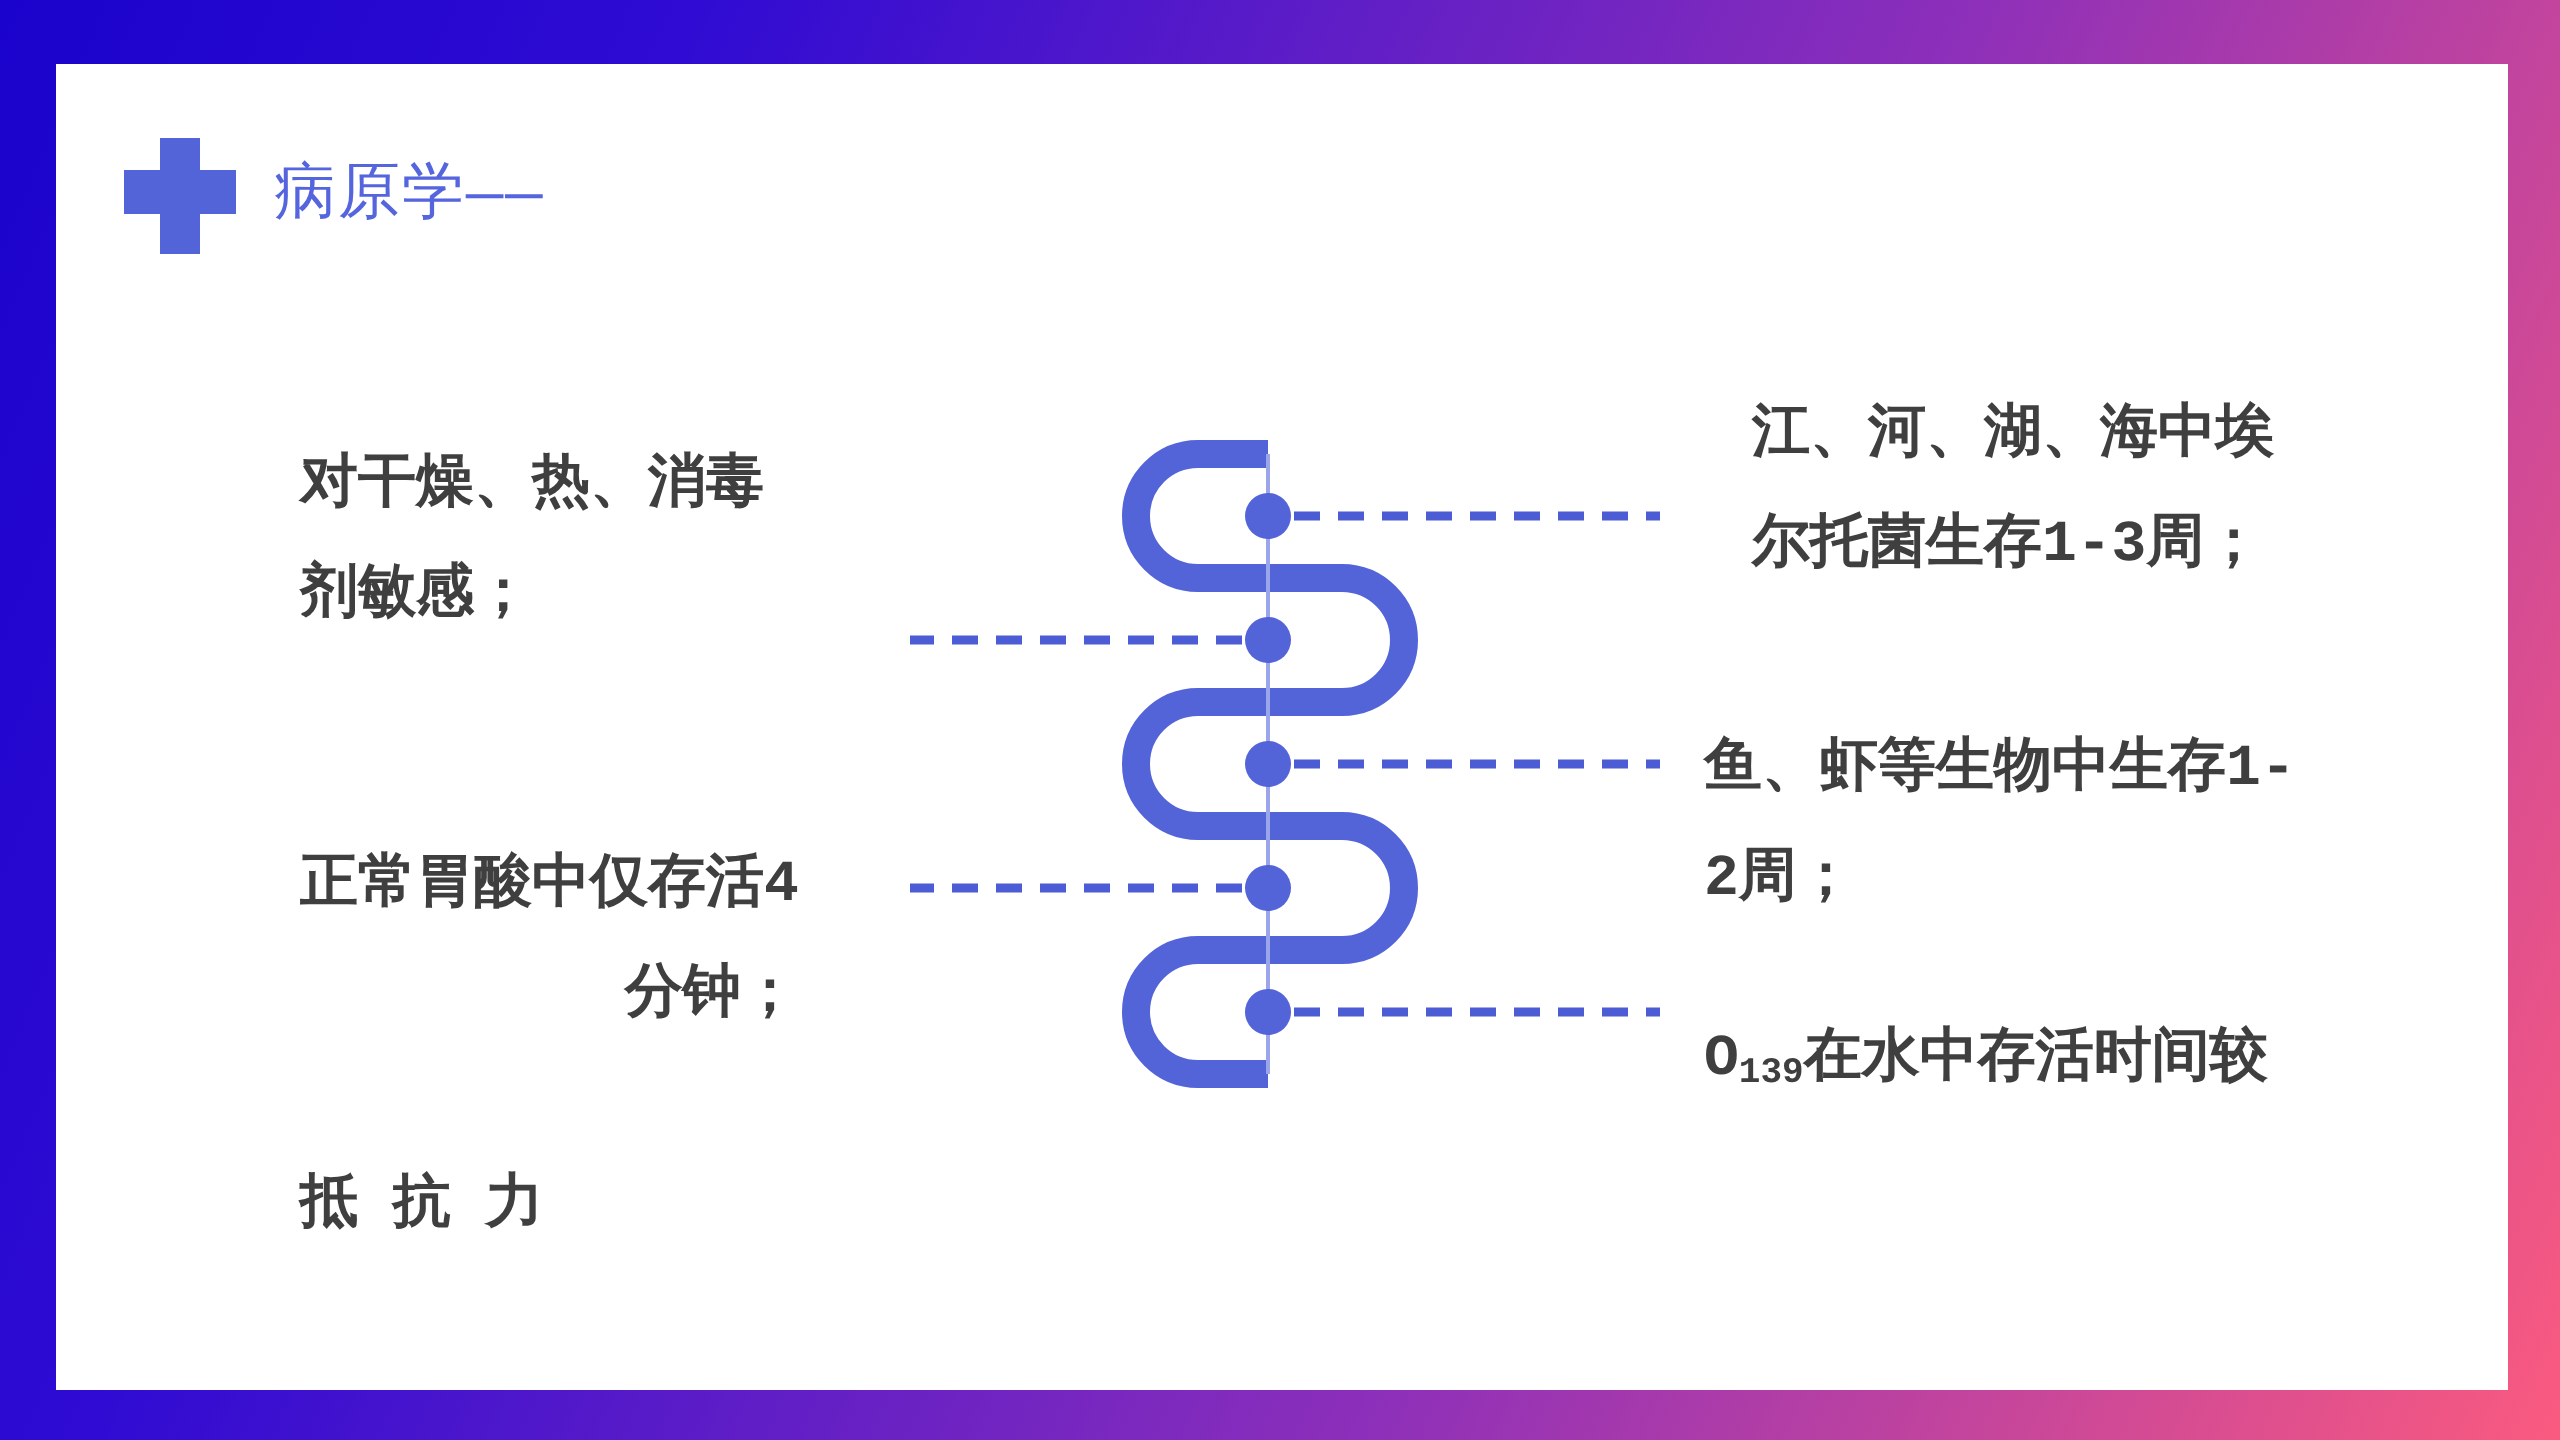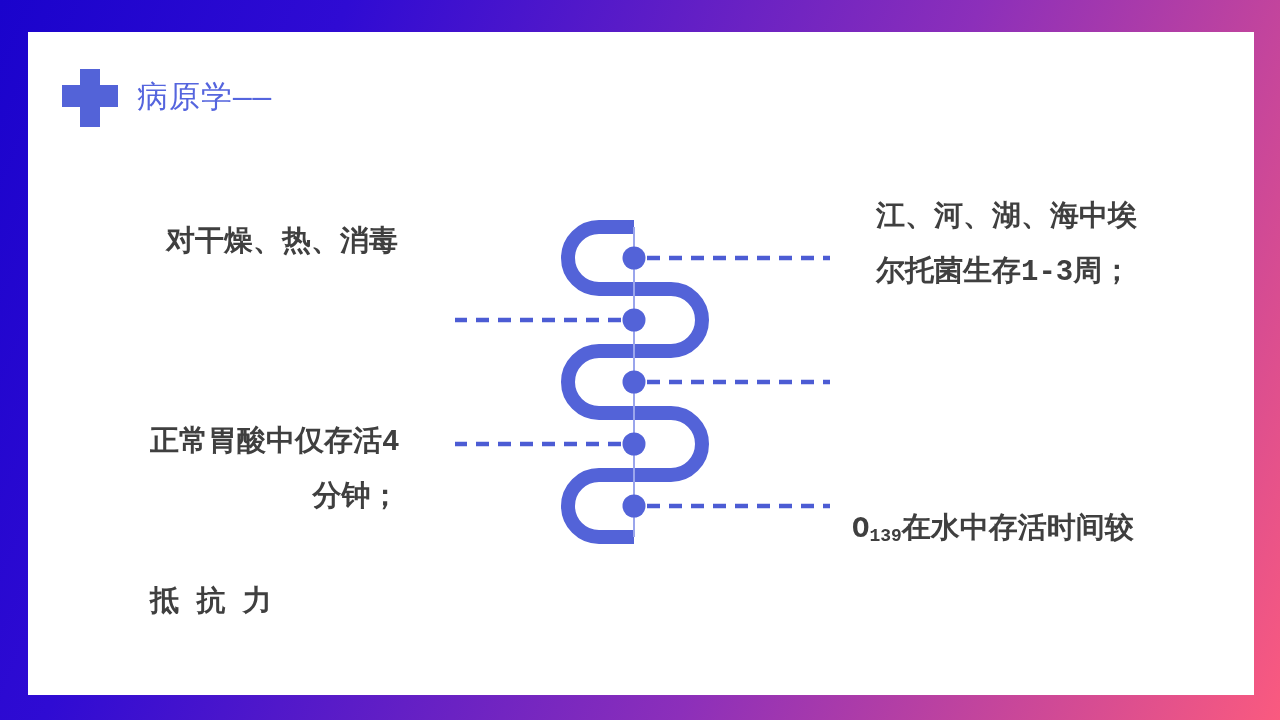--- a/index.html
+++ b/index.html
@@ -19,21 +19,21 @@
   .cross .v{position:absolute;left:18px;top:0;width:20px;height:58px;background:#5363d8;}
   .cross .h{position:absolute;left:0;top:16px;width:56px;height:22px;background:#5363d8;}
   .title{
     position:absolute;left:137px;top:80px;
     font-size:31px;line-height:38px;color:#5565de;
     white-space:nowrap;letter-spacing:1px;
   }
   
   .tblock{position:absolute;color:#3f3f3f;font-weight:bold;font-size:29px;line-height:55px;}
   .tblock .tline{white-space:nowrap;}
-  .blk-l1{left:166px;top:215px;}
+  .blk-l1{left:150px;top:215px;}
   .blk-l2{left:150px;top:415px;text-align:right;}
   .blk-l3{left:150px;top:575px;}
   .blk-r1{left:852px;top:190px;margin-left:24px;}
   .blk-r2{left:852px;top:357px;}
   .blk-r3{left:852px;top:502px;}
   sub.sb{font-size:18px;line-height:0;position:relative;top:4px;vertical-align:baseline;font-weight:bold;margin-top:24px;}
   
   svg.diagram{position:absolute;left:0;top:0;width:1280px;height:720px;}
 </style>
 </head>
@@ -60,29 +60,34 @@
 
     <circle cx="634" cy="258" r="11.5" fill="#5363d8"></circle>
     <circle cx="634" cy="320" r="11.5" fill="#5363d8"></circle>
     <circle cx="634" cy="382" r="11.5" fill="#5363d8"></circle>
     <circle cx="634" cy="444" r="11.5" fill="#5363d8"></circle>
     <circle cx="634" cy="506" r="11.5" fill="#5363d8"></circle>
   </svg>
 
   <div class="tblock blk-l1">
     <div class="tline">对干燥、热、消毒</div>
+    <div class="tline">剂敏感；</div>
   </div>
   <div class="tblock blk-l2">
     <div class="tline">正常胃酸中仅存活4</div>
     <div class="tline">分钟；</div>
   </div>
   <div class="tblock blk-l3">
     <div class="tline">抵 抗 力</div>
   </div>
 
   <div class="tblock blk-r1">
     <div class="tline">江、河、湖、海中埃</div>
     <div class="tline">尔托菌生存1-3周；</div>
   </div>
+  <div class="tblock blk-r2">
+    <div class="tline">鱼、虾等生物中生存1-</div>
+    <div class="tline">2周；</div>
+  </div>
   <div class="tblock blk-r3">
     <div class="tline"><span>O</span><sub class="sb">139</sub><span>在水中存活时间较</span></div>
   </div>
 </div>
 
 </body></html>

